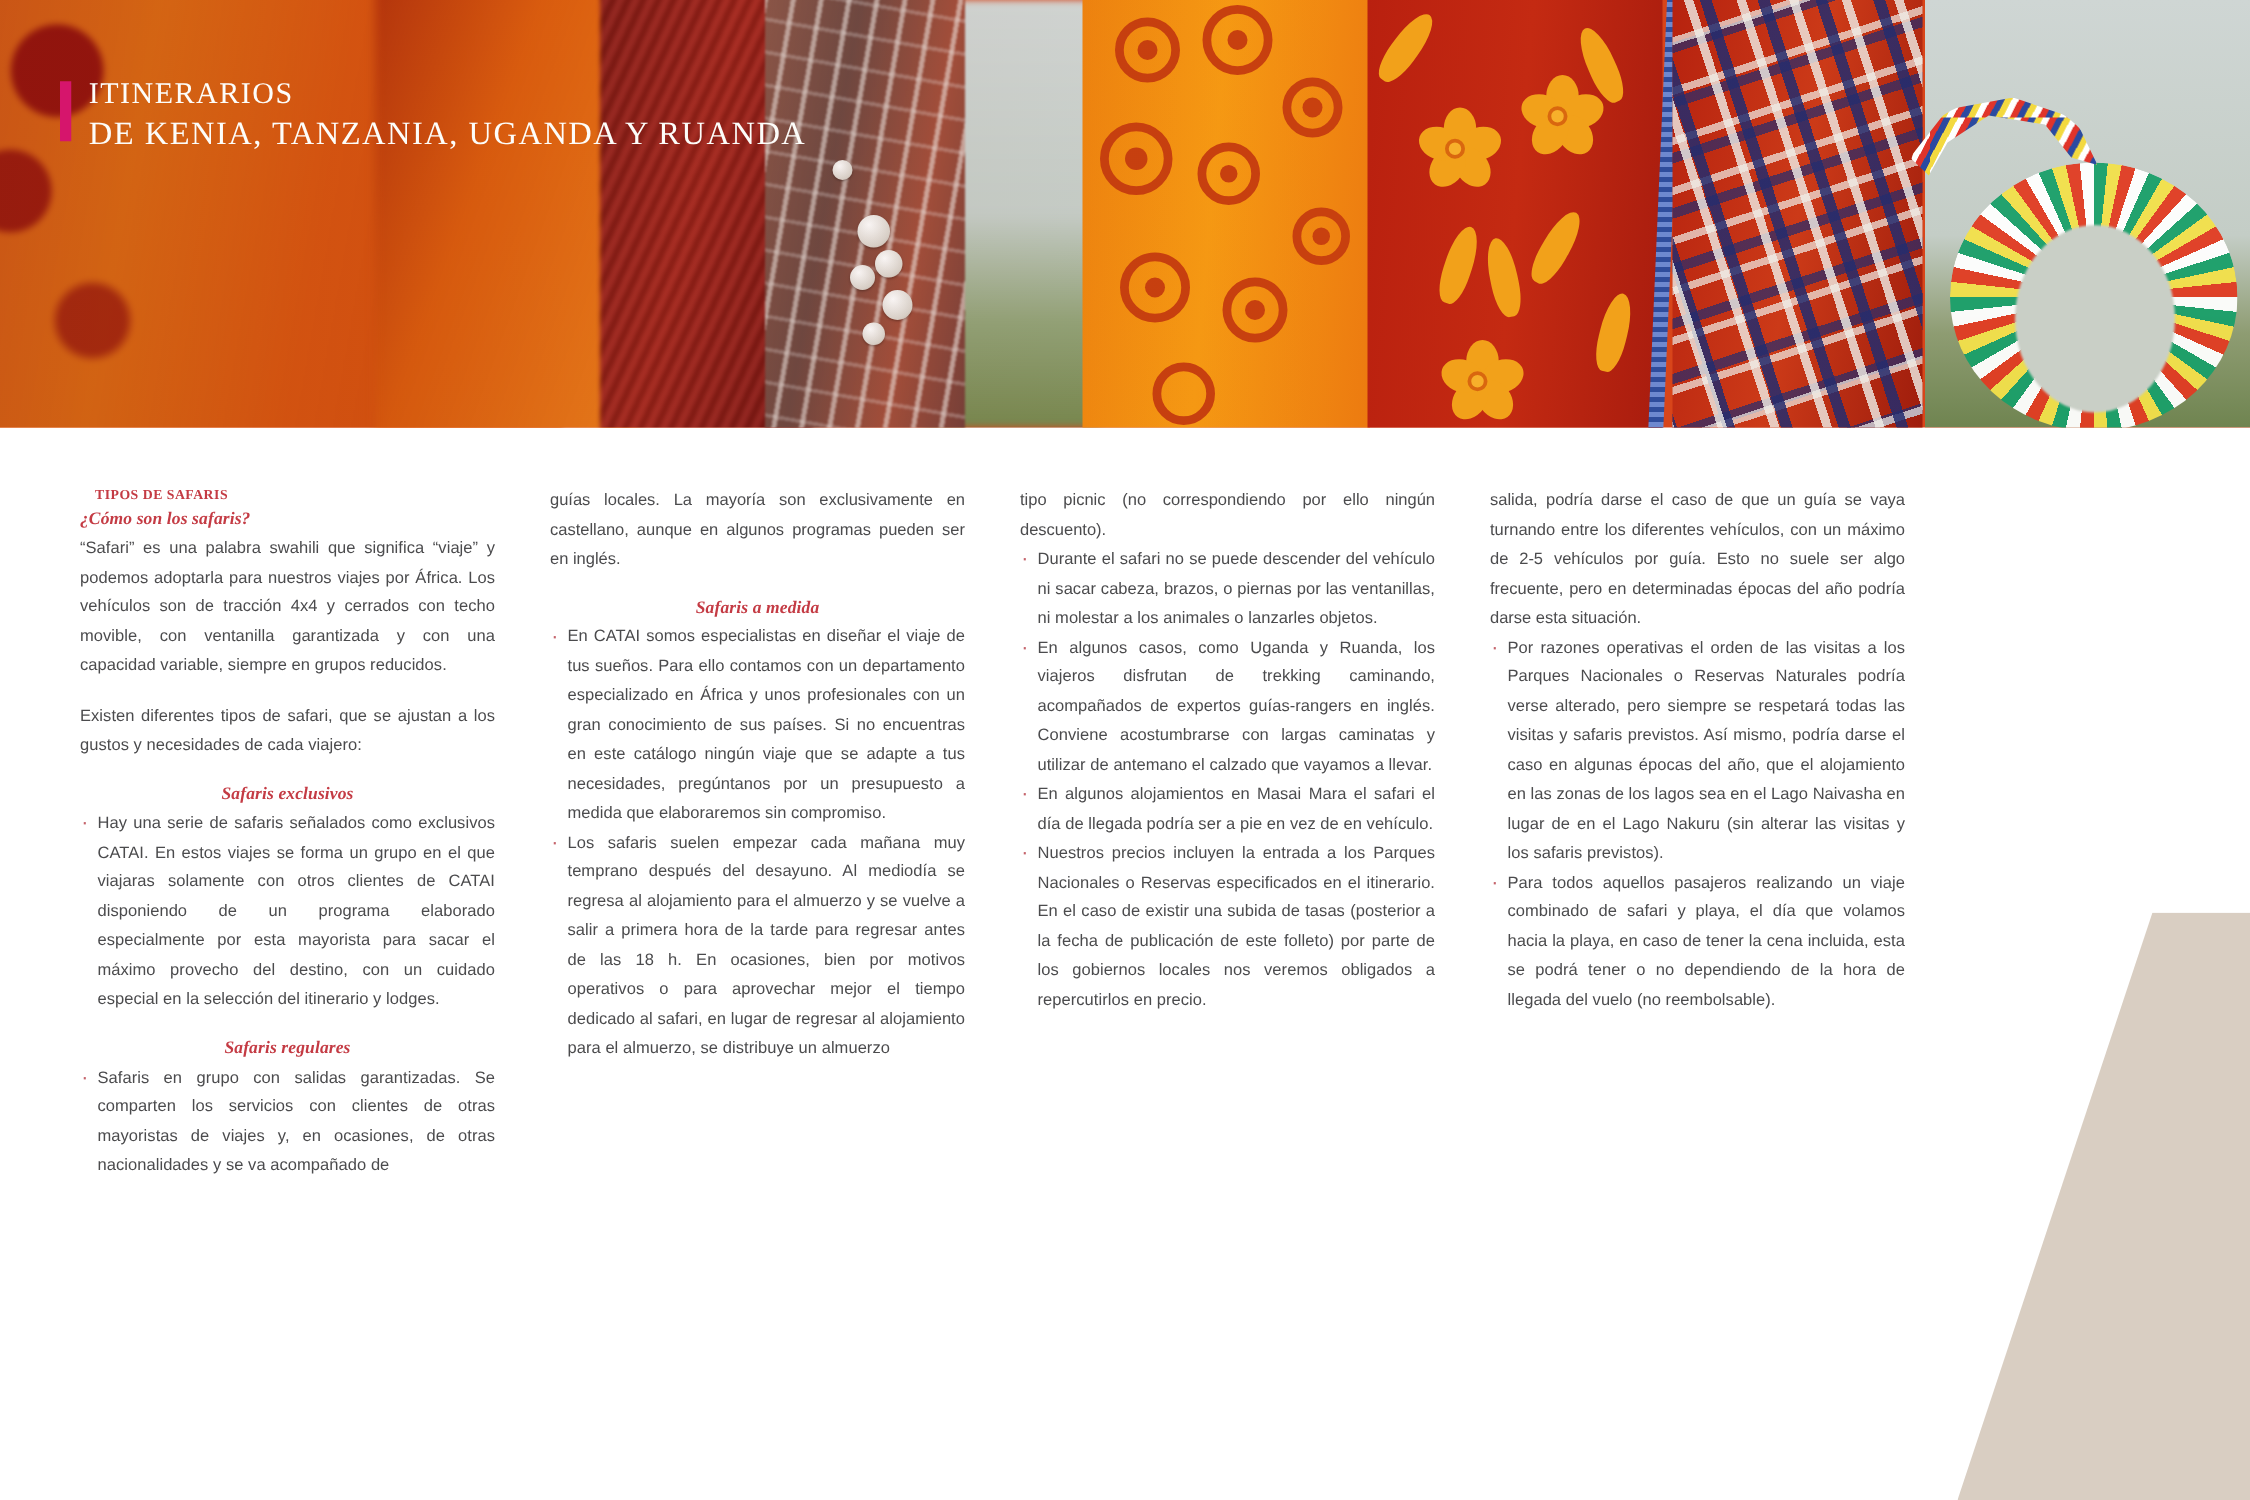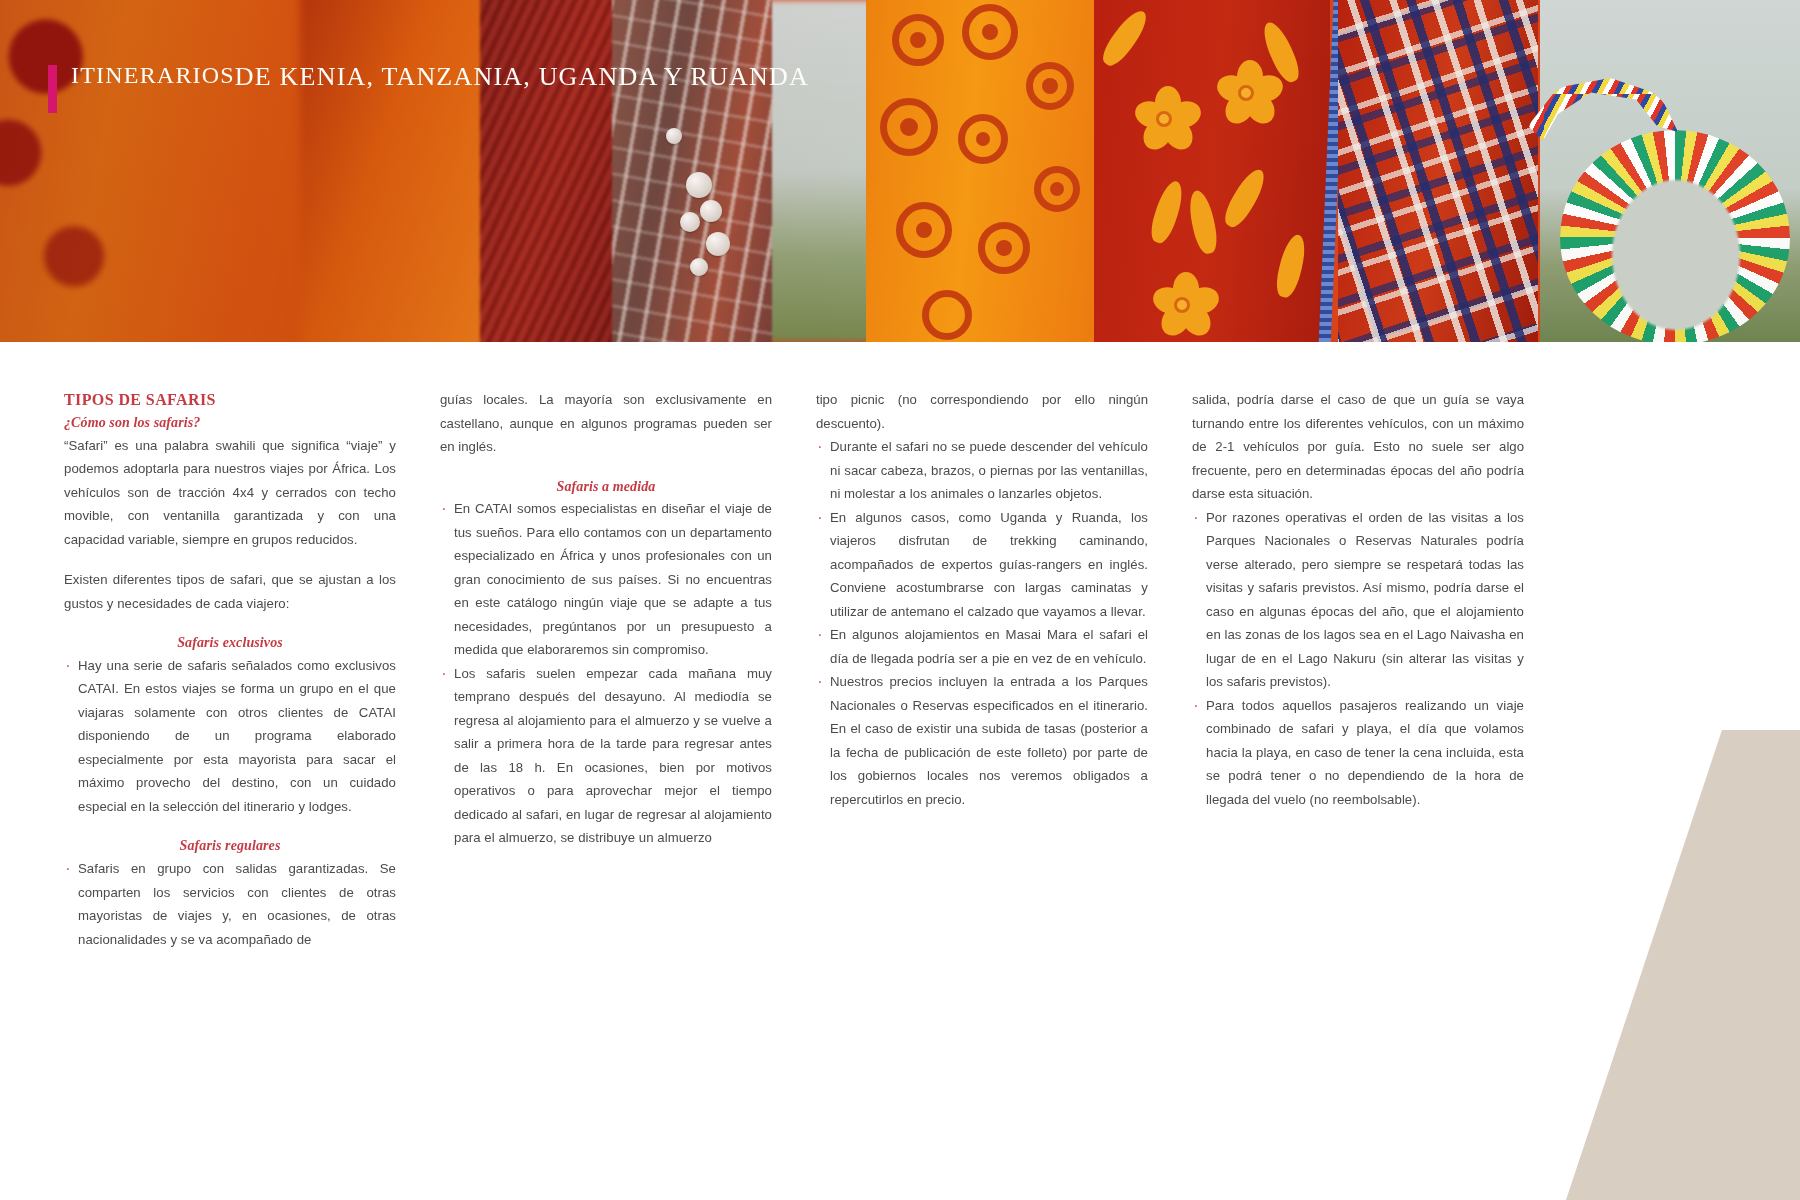--- a/index.html
+++ b/index.html
@@ -132,21 +132,21 @@
   }
   
   .hero-veil {
     position:absolute; inset:0;
     background:linear-gradient(90deg, rgba(120,30,10,.28) 0%, rgba(120,30,10,.05) 38%, rgba(0,0,0,0) 60%);
   }
 
   
   .title-wrap { position:absolute; left:48px; top:60px; display:flex; align-items:flex-start; }
   .title-bar { width:9px; height:48px; background:#d6156c; margin-right:14px; margin-top:5px; }
-  .title-lines { display:flex; flex-direction:row; }
+  .title-lines { display:flex; flex-direction:column; }
   .title-l1 {
     font-family:"Liberation Serif", serif; font-size:24px; letter-spacing:1.2px;
     color:#fdfdfa; line-height:1.25; font-weight:400;
   }
   .title-l2 {
     font-family:"Liberation Serif", serif; font-size:26px; letter-spacing:1.2px;
     color:#fdfdfa; line-height:1.3; font-weight:400; white-space:nowrap;
   }
 
   
@@ -158,22 +158,22 @@
 
   
   .cols {
     position:absolute; left:64px; top:388px; width:1460px; height:640px;
     display:flex; gap:44px;
   }
   .col { width:334px; }
 
   h3.sec-title {
     font-family:"Liberation Serif", serif;
-    font-size:16px; font-weight:bold; color:#c43b44;
-    letter-spacing:.4px; line-height:1.5;
+    font-size:11px; font-weight:bold; color:#c43b44;
+    letter-spacing:.4px; line-height:1.5;margin-left:12px;
   }
   h4.sub-title {
     font-family:"Liberation Serif", serif;
     font-size:14px; font-weight:bold; color:#c43b44;
     letter-spacing:.1px; line-height:1.55;font-style:italic;
   }
   h4.sub-title.spaced { margin-top:17px;text-align:center; }
   p.body {
     font-size:13.2px; line-height:1.78; color:#4b4b4d;
     text-align:justify; font-weight:300; letter-spacing:.05px;
@@ -313,20 +313,20 @@
     <p class="cont">tipo picnic (no correspondiendo por ello ningún descuento).</p>
     <ul class="blist">
       <li>Durante el safari no se puede descender del vehículo ni sacar cabeza, brazos, o piernas por las ventanillas, ni molestar a los animales o lanzarles objetos.</li>
       <li>En algunos casos, como Uganda y Ruanda, los viajeros disfrutan de trekking caminando, acompañados de expertos guías-rangers en inglés. Conviene acostumbrarse con largas caminatas y utilizar de antemano el calzado que vayamos a llevar.</li>
       <li>En algunos alojamientos en Masai Mara el safari el día de llegada podría ser a pie en vez de en vehículo.</li>
       <li>Nuestros precios incluyen la entrada a los Parques Nacionales o Reservas especificados en el itinerario. En el caso de existir una subida de tasas (posterior a la fecha de publicación de este folleto) por parte de los gobiernos locales nos veremos obligados a repercutirlos en precio.</li>
     </ul>
   </div>
 
   <div class="col">
-    <p class="cont">salida, podría darse el caso de que un guía se vaya turnando entre los diferentes vehículos, con un máximo de 2-1 vehículos por guía. Esto no suele ser algo frecuente, pero en determinadas épocas del año podría darse esta situación.</p>
+    <p class="cont">salida, podría darse el caso de que un guía se vaya turnando entre los diferentes vehículos, con un máximo de 2-5 vehículos por guía. Esto no suele ser algo frecuente, pero en determinadas épocas del año podría darse esta situación.</p>
     <ul class="blist">
       <li>Por razones operativas el orden de las visitas a los Parques Nacionales o Reservas Naturales podría verse alterado, pero siempre se respetará todas las visitas y safaris previstos. Así mismo, podría darse el caso en algunas épocas del año, que el alojamiento en las zonas de los lagos sea en el Lago Naivasha en lugar de en el Lago Nakuru (sin alterar las visitas y los safaris previstos).</li>
       <li>Para todos aquellos pasajeros realizando un viaje combinado de safari y playa, el día que volamos hacia la playa, en caso de tener la cena incluida, esta se podrá tener o no dependiendo de la hora de llegada del vuelo (no reembolsable).</li>
     </ul>
   </div>
 
 </div>
 
 </body></html>

